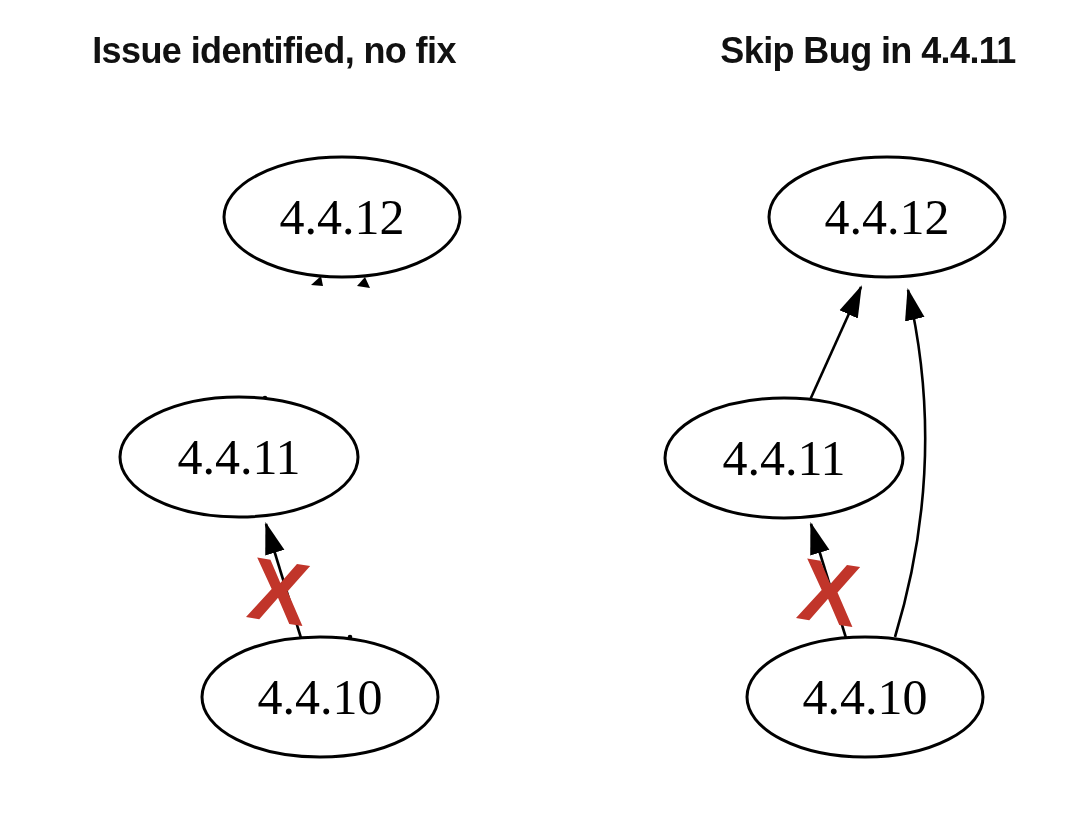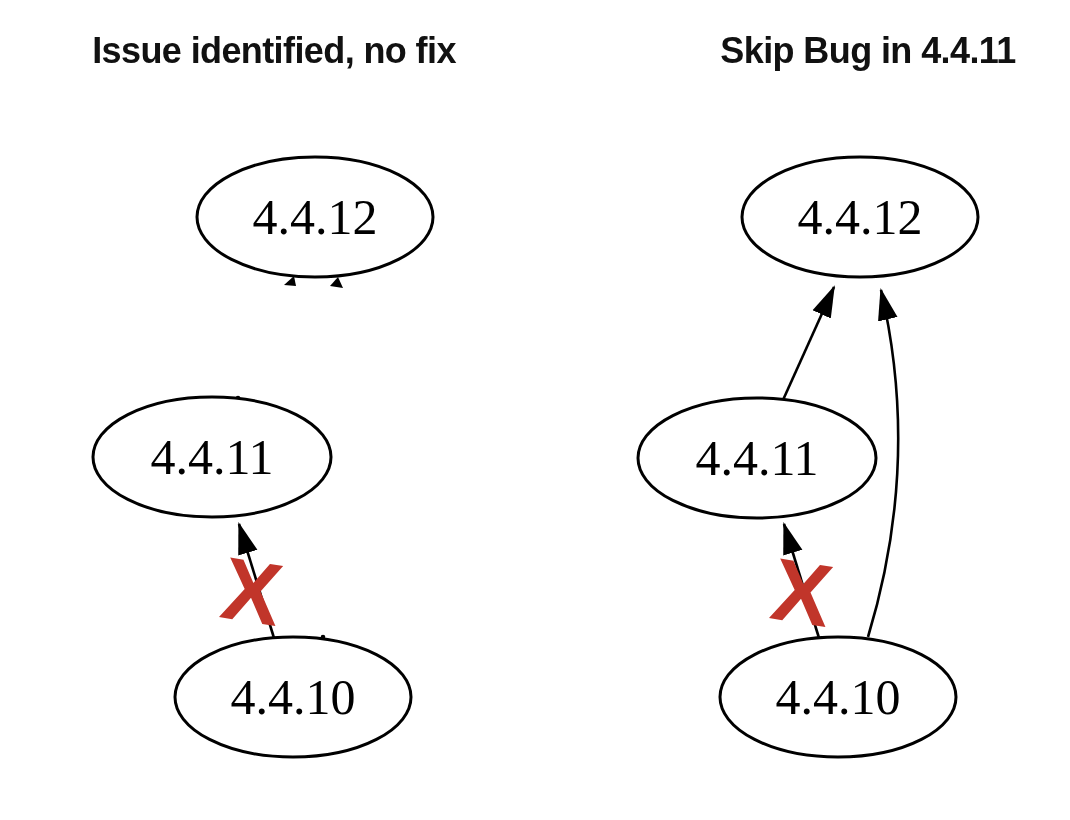--- a/index.html
+++ b/index.html
@@ -8,20 +8,21 @@
     width: 1070px;
     height: 820px;
     background: #ffffff;
     overflow: hidden;
   }
   .canvas {
     position: relative;
     width: 974px;
     height: 820px;
     background: #ffffff;
+    padding-left: 27px;
   }
   .panel-title {
     position: absolute;
     top: 30px;
     width: 500px;
     text-align: center;
     font-family: "Liberation Sans", sans-serif;
     font-weight: 700;
     font-size: 36px;
     letter-spacing: -0.6px;

